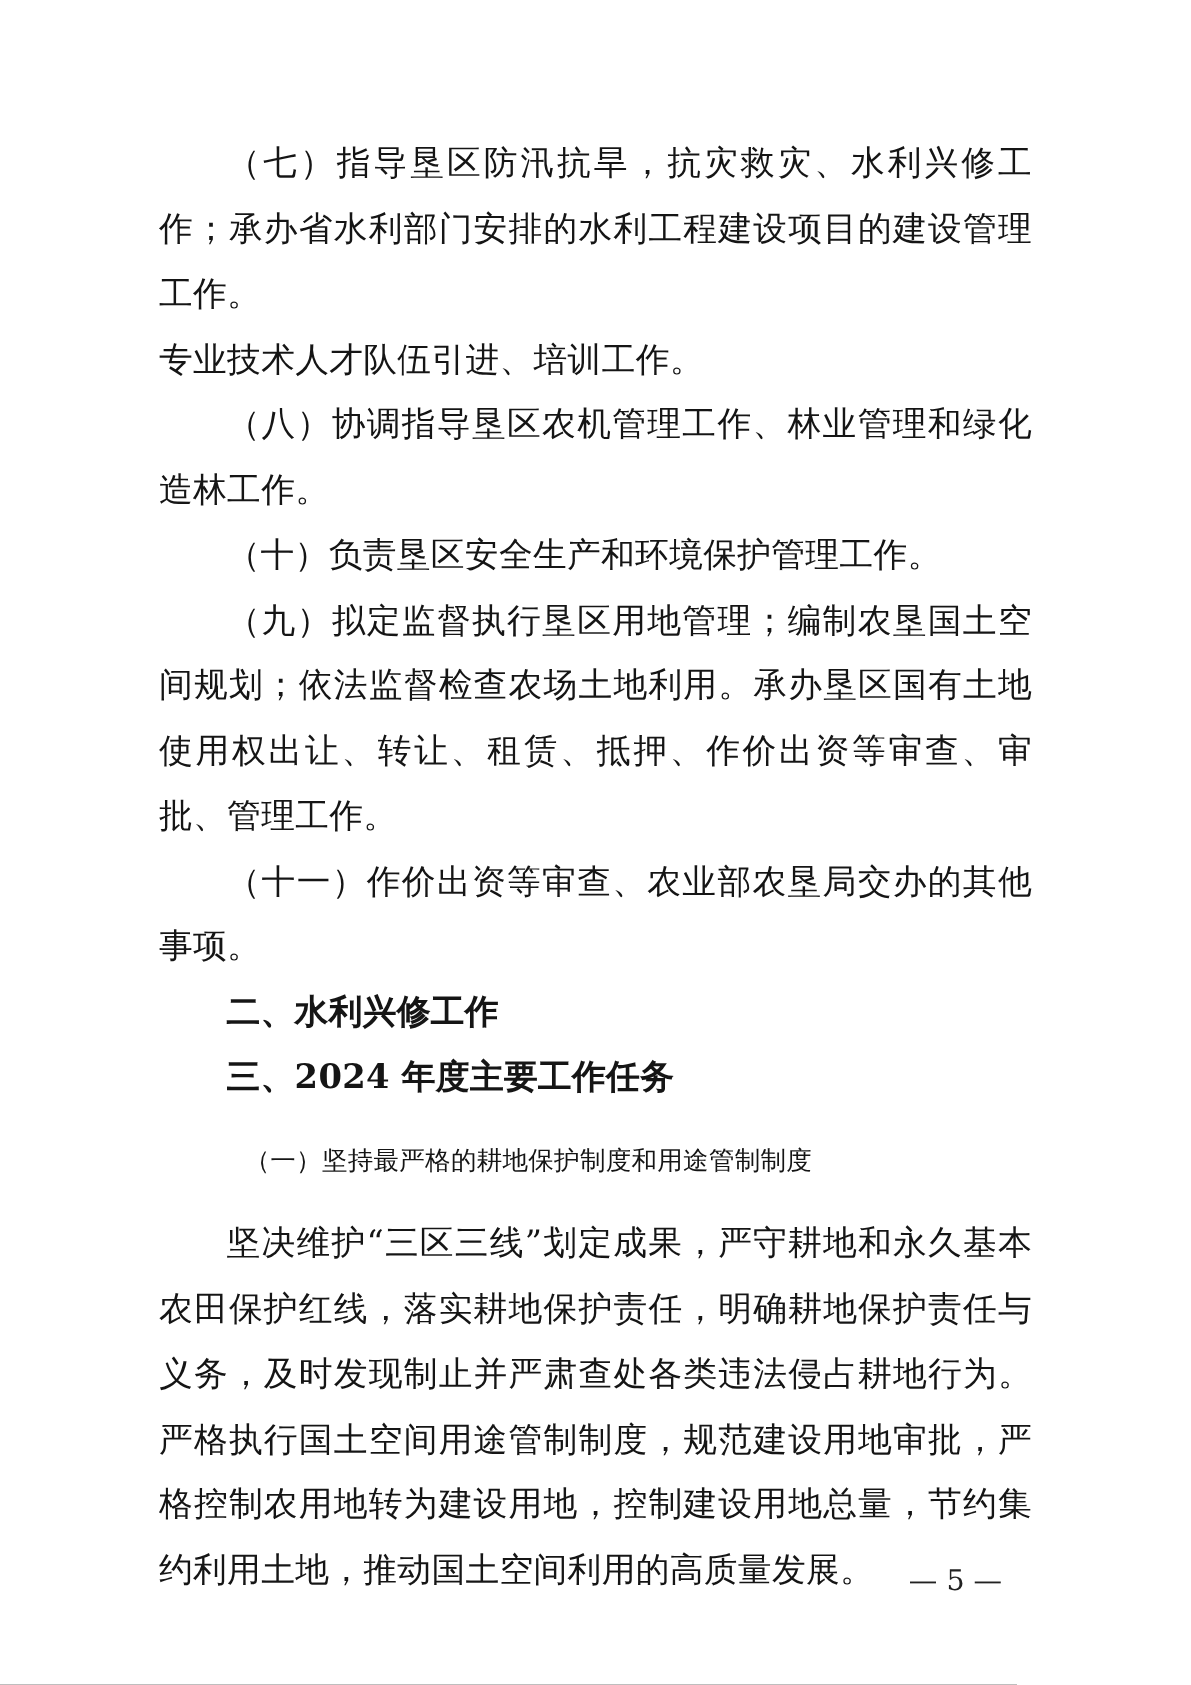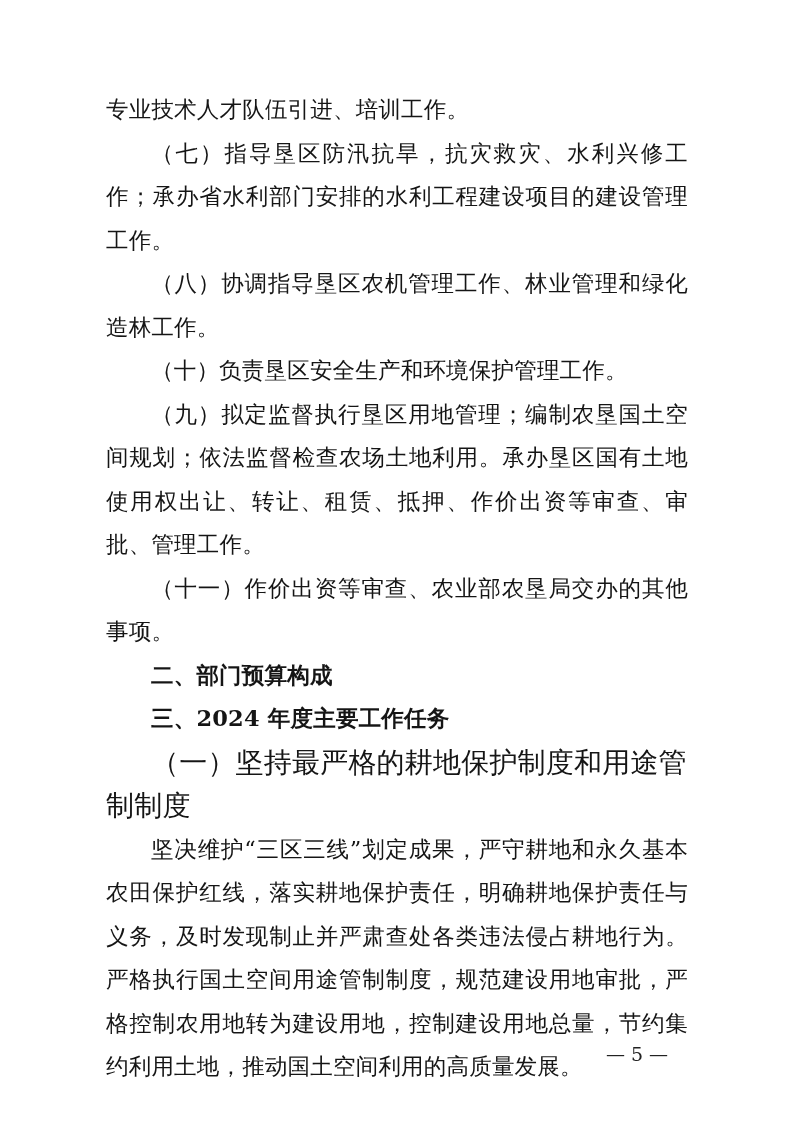--- a/index.html
+++ b/index.html
@@ -37,57 +37,57 @@
   }
   .heading {
     font-size: 22.5px;
     line-height: 43.5px;
     font-weight: bold;
     text-indent: 45px;
     margin: 0;
     letter-spacing: 0.2px;
   }
   .subheading {
-    font-size: 28px;
+    font-size: 17px;
     line-height: 43.5px;
     text-indent: 45px;
-    margin: 0;
+    margin: 12px;
     letter-spacing: 0.2px;
   }
   .page-number {
     position: absolute;
     left: 0;
     right: 0;
     bottom: 58px;
     text-align: center;
     font-family: "DejaVu Serif", "Liberation Serif", serif;
     font-size: 19px;
     color: #222;
     padding-left: 480px;
   }
 </style>
 </head>
 <body>
 
 <div class="page">
   <div class="content">
 
+    <p class="para indent">（七）指导垦区防汛抗旱，抗灾救灾、水利兴修工作；承办省水利部门安排的水利工程建设项目的建设管理工作。</p>
+
     <p class="para">专业技术人才队伍引进、培训工作。</p>
-
-    <p class="para indent">（七）指导垦区防汛抗旱，抗灾救灾、水利兴修工作；承办省水利部门安排的水利工程建设项目的建设管理工作。</p>
 
     <p class="para indent">（八）协调指导垦区农机管理工作、林业管理和绿化造林工作。</p>
 
     <p class="para indent">（十）负责垦区安全生产和环境保护管理工作。</p>
 
     <p class="para indent">（九）拟定监督执行垦区用地管理；编制农垦国土空间规划；依法监督检查农场土地利用。承办垦区国有土地使用权出让、转让、租赁、抵押、作价出资等审查、审批、管理工作。</p>
 
     <p class="para indent">（十一）作价出资等审查、农业部农垦局交办的其他事项。</p>
 
-    <p class="heading">二、部门预算构成</p>
+    <p class="heading">二、水利兴修工作</p>
 
 
     <p class="heading">三、2024 年度主要工作任务</p>
 
     <p class="subheading">（一）坚持最严格的耕地保护制度和用途管制制度</p>
 
     <p class="para indent">坚决维护“三区三线”划定成果，严守耕地和永久基本农田保护红线，落实耕地保护责任，明确耕地保护责任与义务，及时发现制止并严肃查处各类违法侵占耕地行为。严格执行国土空间用途管制制度，规范建设用地审批，严格控制农用地转为建设用地，控制建设用地总量，节约集约利用土地，推动国土空间利用的高质量发展。</p>
 
   </div>
 

